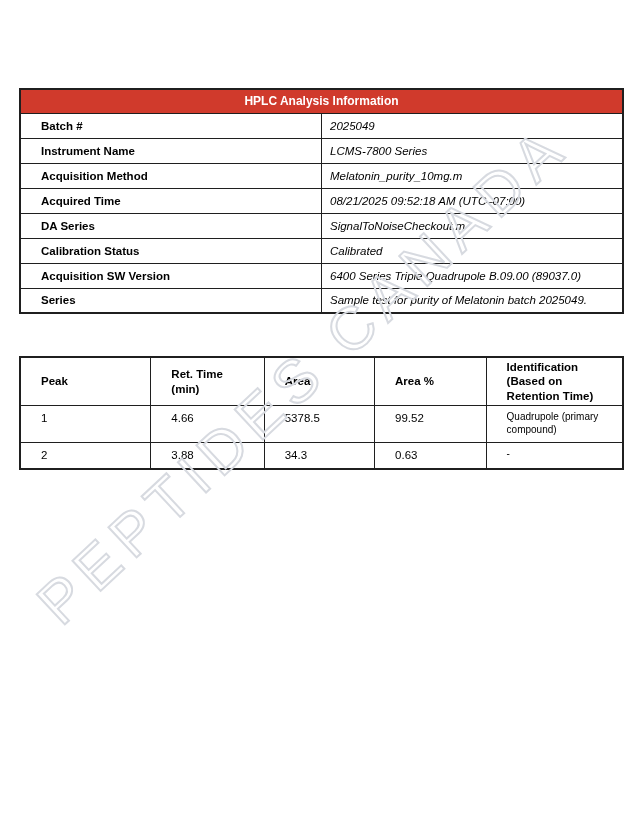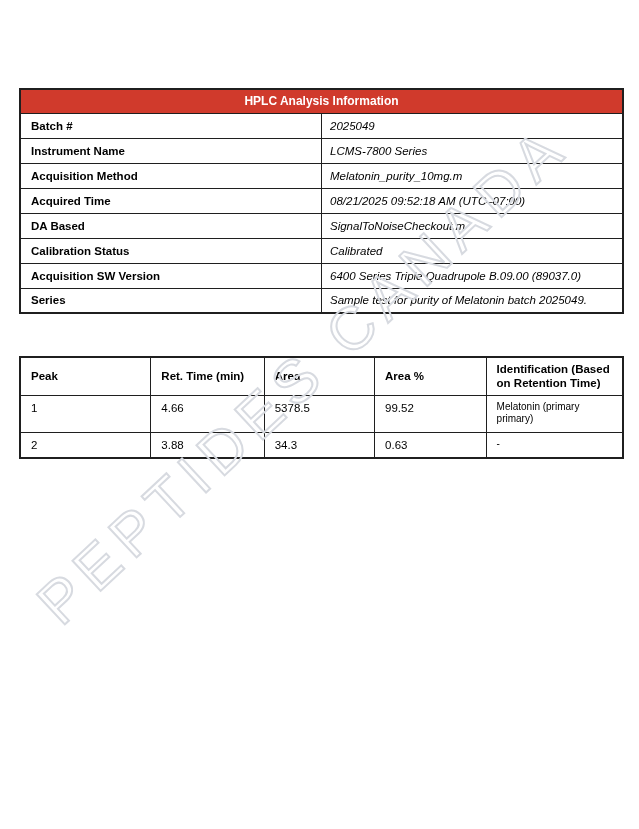--- a/index.html
+++ b/index.html
@@ -43,21 +43,21 @@
     width:605px;
     border-collapse:collapse;
     table-layout:fixed;
     background:#fff;
     z-index:2;
   }
   table,th,td{border:1px solid var(--border);}
   table{border-width:2px;}
   th,td{
     font-size:11.5px;
-    padding:2px 10px;
+    padding:2px 20px;
     overflow:hidden;
   }
   .title-bar th{
     background:var(--red);
     color:#fff;
     text-align:center;
     font-weight:bold;
     font-size:12px;
     height:24px;
     padding:2px 4px;
@@ -111,21 +111,21 @@
         </tr>
         <tr>
           <td class="label-cell">Acquisition Method</td>
           <td class="value-cell">Melatonin_purity_10mg.m</td>
         </tr>
         <tr>
           <td class="label-cell">Acquired Time</td>
           <td class="value-cell">08/21/2025 09:52:18 AM (UTC–07:00)</td>
         </tr>
         <tr>
-          <td class="label-cell">DA Based</td>
+          <td class="label-cell">DA Series</td>
           <td class="value-cell">SignalToNoiseCheckout.m</td>
         </tr>
         <tr>
           <td class="label-cell">Calibration Status</td>
           <td class="value-cell">Calibrated</td>
         </tr>
         <tr>
           <td class="label-cell">Acquisition SW Version</td>
           <td class="value-cell">6400 Series Triple Quadrupole B.09.00 (89037.0)</td>
         </tr>
@@ -152,21 +152,21 @@
           <th>Area %</th>
           <th>Identification (Based on Retention Time)</th>
         </tr>
     </thead>
     <tbody>
         <tr class="data-row-0">
           <td>1</td>
           <td>4.66</td>
           <td>5378.5</td>
           <td>99.52</td>
-          <td class="ident-cell">Melatonin (primary primary)</td>
+          <td class="ident-cell">Quadrupole (primary compound)</td>
         </tr>
         <tr class="data-row-1">
           <td>2</td>
           <td>3.88</td>
           <td>34.3</td>
           <td>0.63</td>
           <td class="ident-cell">-</td>
         </tr>
       </tbody>
   </table>

